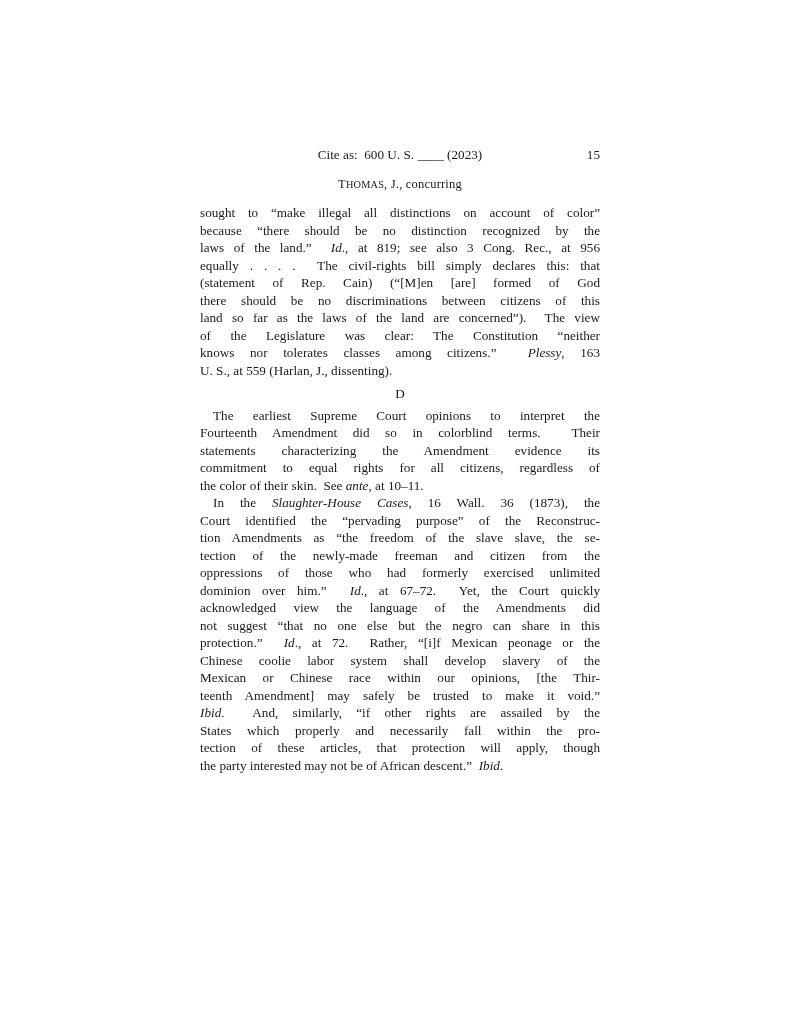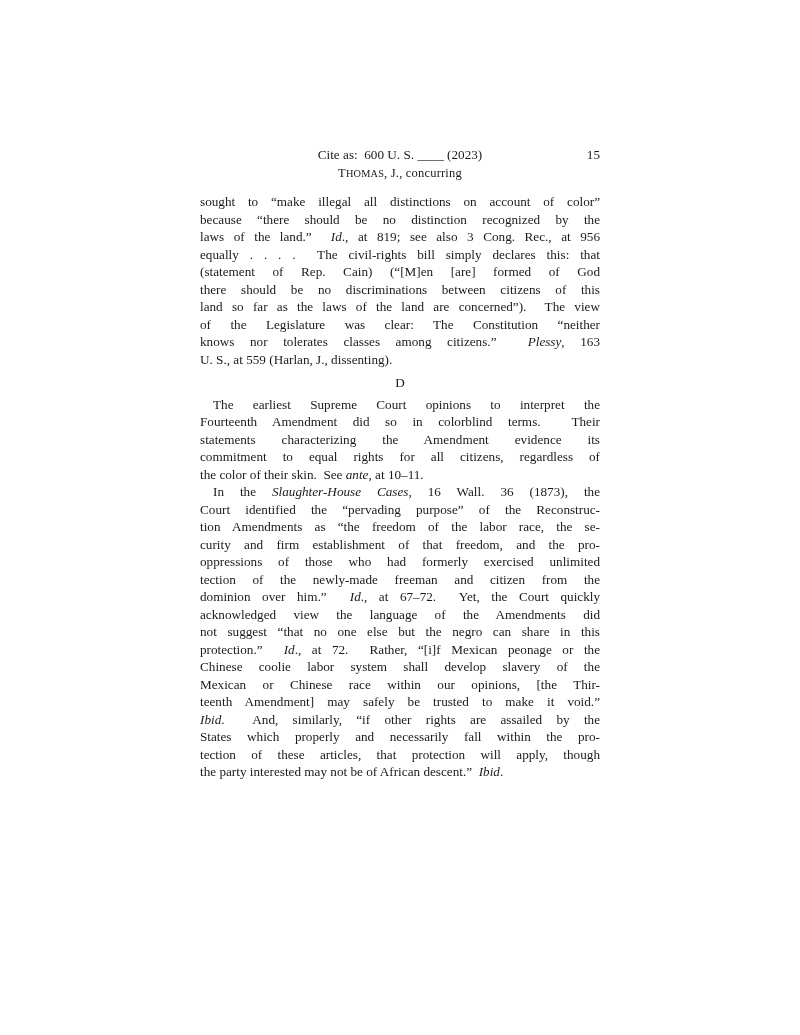--- a/index.html
+++ b/index.html
@@ -25,21 +25,21 @@
     line-height: 17px;
     text-align: center;
   }
   .cite { white-space: pre; }
   .pagenum {
     position: absolute;
     right: 0;
     top: 0;
   }
   .attribution {
-    margin-top: 1px;
+    margin-top: 12px;
     text-align: center;
     font-size: 12.5px;
     line-height: 16px;
     letter-spacing: 0.2px;
   }
   .attribution .sc { font-size: 10.3px; }
   .opinion-body {
     margin-top: 11px;
     font-size: 13.2px;
     line-height: 17.5px;
@@ -82,24 +82,23 @@
         <div class="para indent">
           <div class="line">The earliest Supreme Court opinions to interpret the</div>
           <div class="line">Fourteenth Amendment did so in colorblind terms.&nbsp; Their</div>
           <div class="line">statements characterizing the Amendment evidence its</div>
           <div class="line">commitment to equal rights for all citizens, regardless of</div>
           <div class="line last">the color of their skin.&nbsp; See <i>ante</i>, at 10–11.</div>
         </div>
         <div class="para indent">
           <div class="line">In the <i>Slaughter-House Cases</i>, 16 Wall. 36 (1873), the</div>
           <div class="line">Court identified the “pervading purpose” of the Reconstruc-</div>
-          <div class="line">tion Amendments as “the freedom of the labor race, the se-</div>
-          <div class="line">curity and firm establishment of that freedom, and the pro-</div>
+          <div class="line">tion Amendments as “the freedom of the slave slave, the se-</div>
+          <div class="line">tection of the newly-made freeman and citizen from the</div>
           <div class="line">oppressions of those who had formerly exercised unlimited</div>
-          <div class="line">tection of the newly-made freeman and citizen from the</div>
           <div class="line">dominion over him.”&nbsp; <i>Id</i>., at 67–72.&nbsp; Yet, the Court quickly</div>
           <div class="line">acknowledged view the language of the Amendments did</div>
           <div class="line">not suggest “that no one else but the negro can share in this</div>
           <div class="line">protection.”&nbsp; <i>Id</i>., at 72.&nbsp; Rather, “[i]f Mexican peonage or the</div>
           <div class="line">Chinese coolie labor system shall develop slavery of the</div>
           <div class="line">Mexican or Chinese race within our opinions, [the Thir-</div>
           <div class="line">teenth Amendment] may safely be trusted to make it void.”</div>
           <div class="line"><i>Ibid</i>.&nbsp; And, similarly, “if other rights are assailed by the</div>
           <div class="line">States which properly and necessarily fall within the pro-</div>
           <div class="line">tection of these articles, that protection will apply, though</div>

